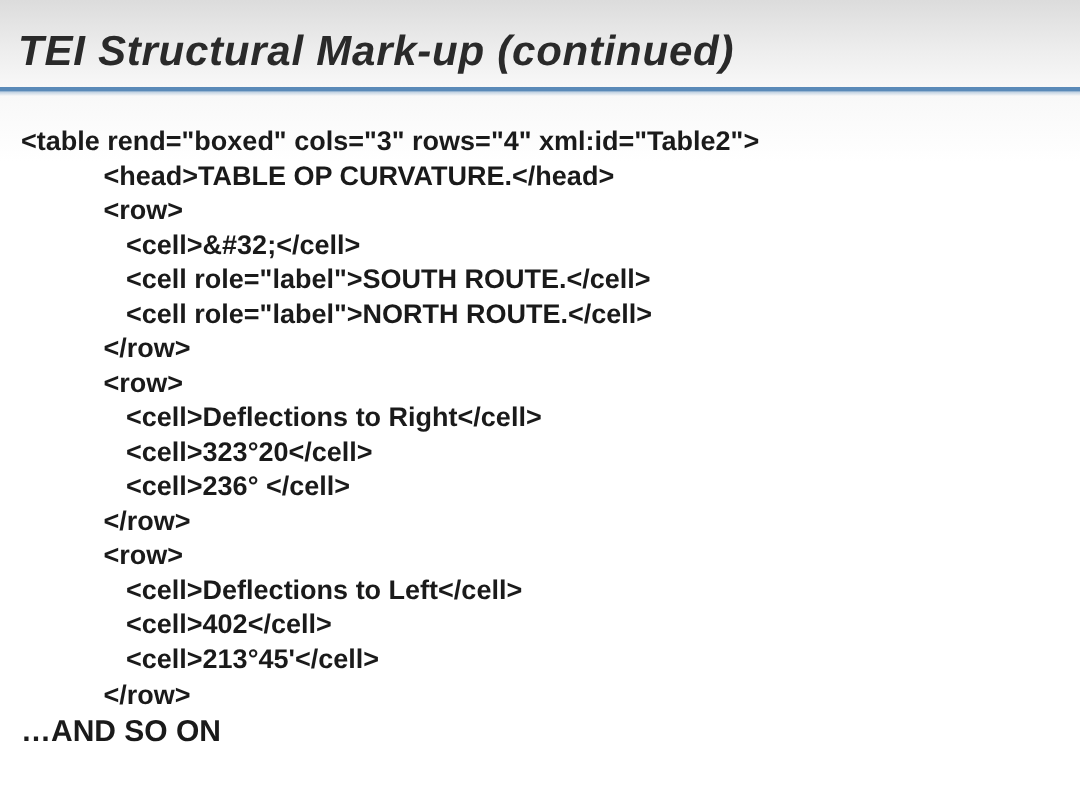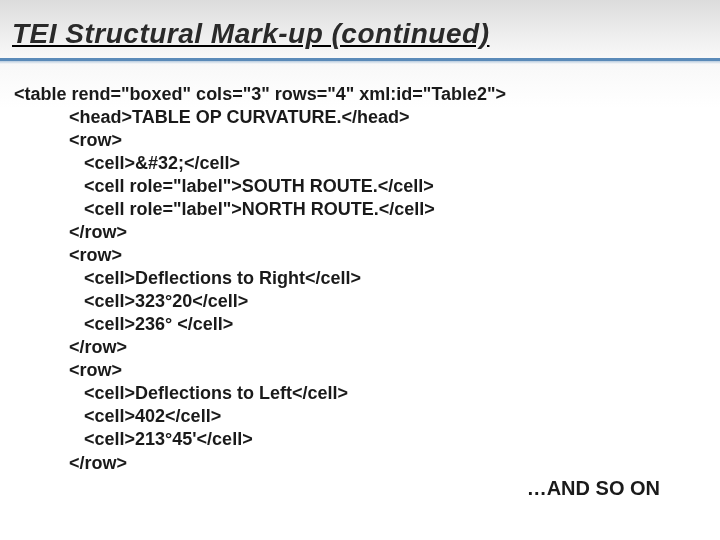--- a/index.html
+++ b/index.html
@@ -15,21 +15,20 @@
     width: 720px;
     height: 540px;
     position: relative;
     background: linear-gradient(to bottom, #e8e8e8 0%, #f5f5f5 8%, #ffffff 20%, #ffffff 100%);
   }
   .title-bar {
     padding: 18px 0 8px 12px;
     border-bottom: 3px solid #5a8ab8;
     background: linear-gradient(to bottom, #dcdcdc 0%, #eeeeee 60%, #f8f8f8 100%);
     position: relative;
-    text-decoration: underline;
   }
   .title-bar::after {
     content: "";
     position: absolute;
     left: 0;
     right: 0;
     bottom: -6px;
     height: 3px;
     background: linear-gradient(to bottom, rgba(90,138,184,0.4), rgba(255,255,255,0));
   }
@@ -49,21 +48,21 @@
     font-weight: bold;
     color: #1a1a1a;
     line-height: 1.28;
     white-space: pre;
   }
   .footer-note {
     font-family: Verdana, Geneva, sans-serif;
     font-size: 20px;
     font-weight: bold;
     color: #1a1a1a;
-    text-align: right;
+    text-align: left;
     padding-right: 40px;
     margin-top: 2px;
   }
 </style>
 </head>
 <body>
 
 <div class="slide">
   <div class="title-bar">
     <div class="title">TEI Structural Mark-up (continued)</div>

